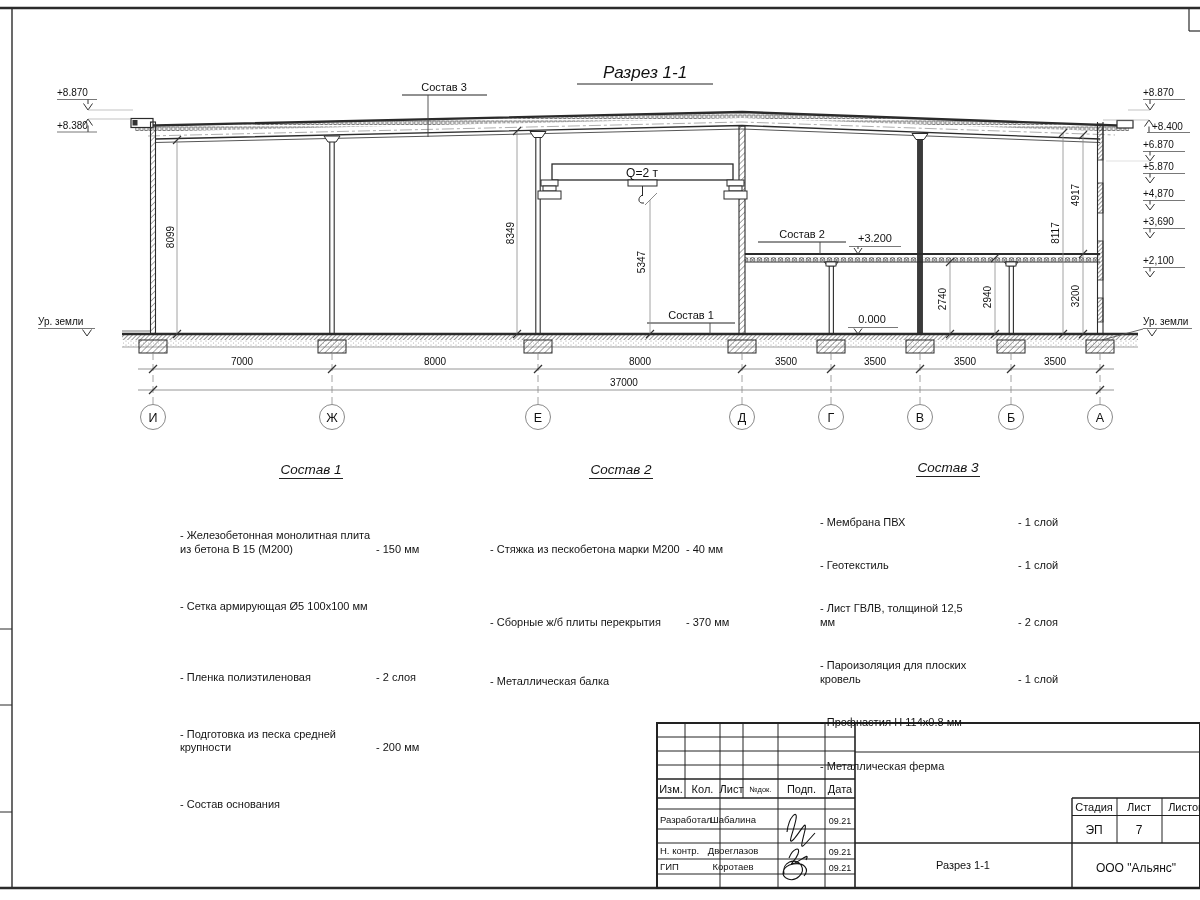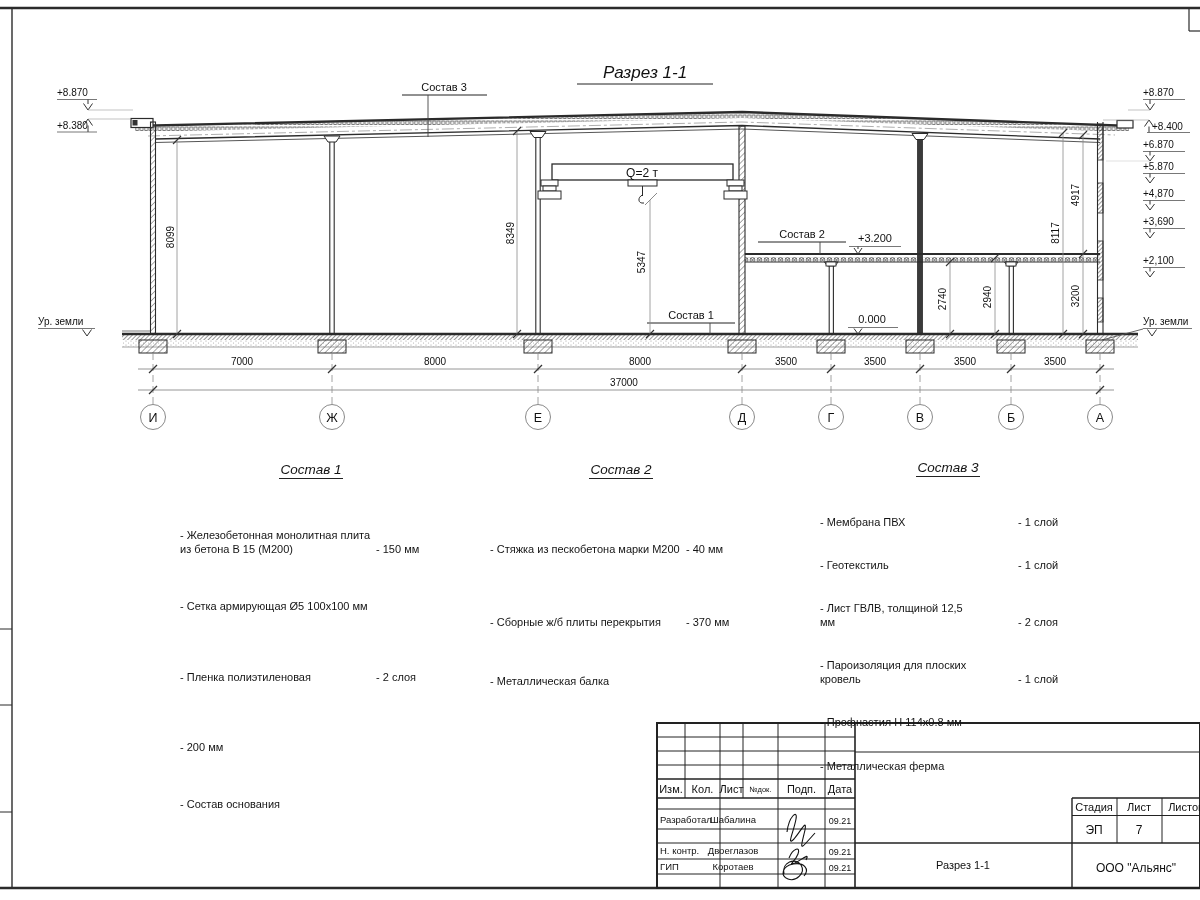--- a/index.html
+++ b/index.html
@@ -401,20 +401,22 @@
       </div>
   <div class="comp-item">
         <div class="t">- Сетка армирующая Ø5 100х100 мм</div>
         <div class="v"></div>
       </div>
   <div class="comp-item">
         <div class="t">- Пленка полиэтиленовая</div>
         <div class="v">-  2 слоя</div>
       </div>
   <div class="comp-item">
+        <div class="t">- Подготовка из песка средней
+  крупности</div>
         <div class="v">- 200 мм</div>
       </div>
   <div class="comp-item">
         <div class="t">- Состав основания</div>
         <div class="v"></div>
       </div>
 </div>
 
 <div class="comp c2" style="left:490px;top:462px;width:262px;">
   <div class="comp-title"><span>Состав 2</span></div>

